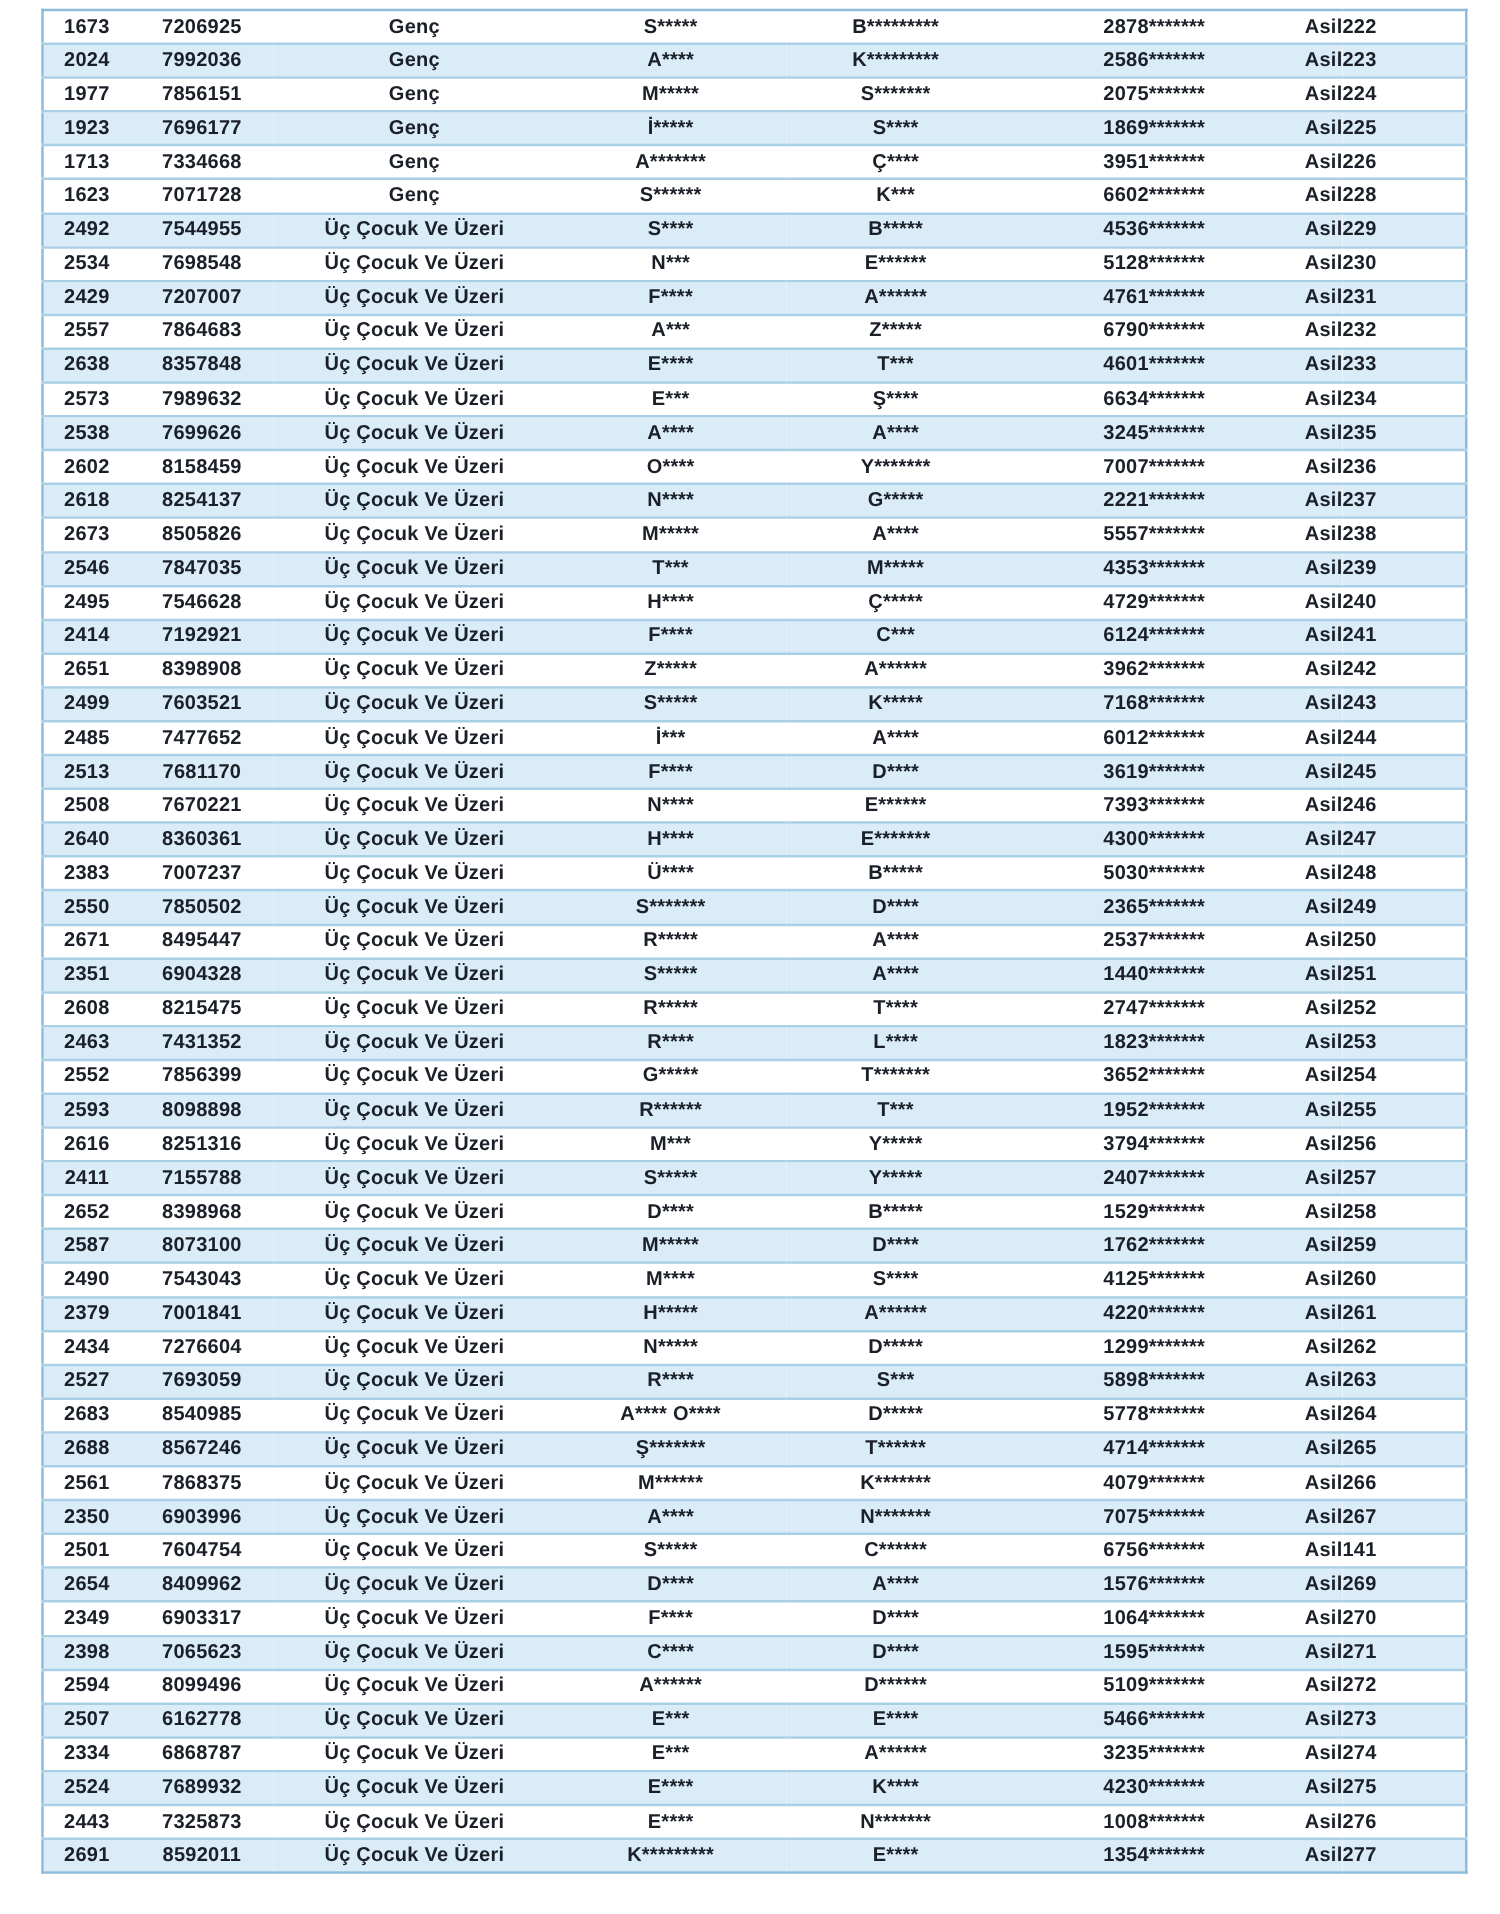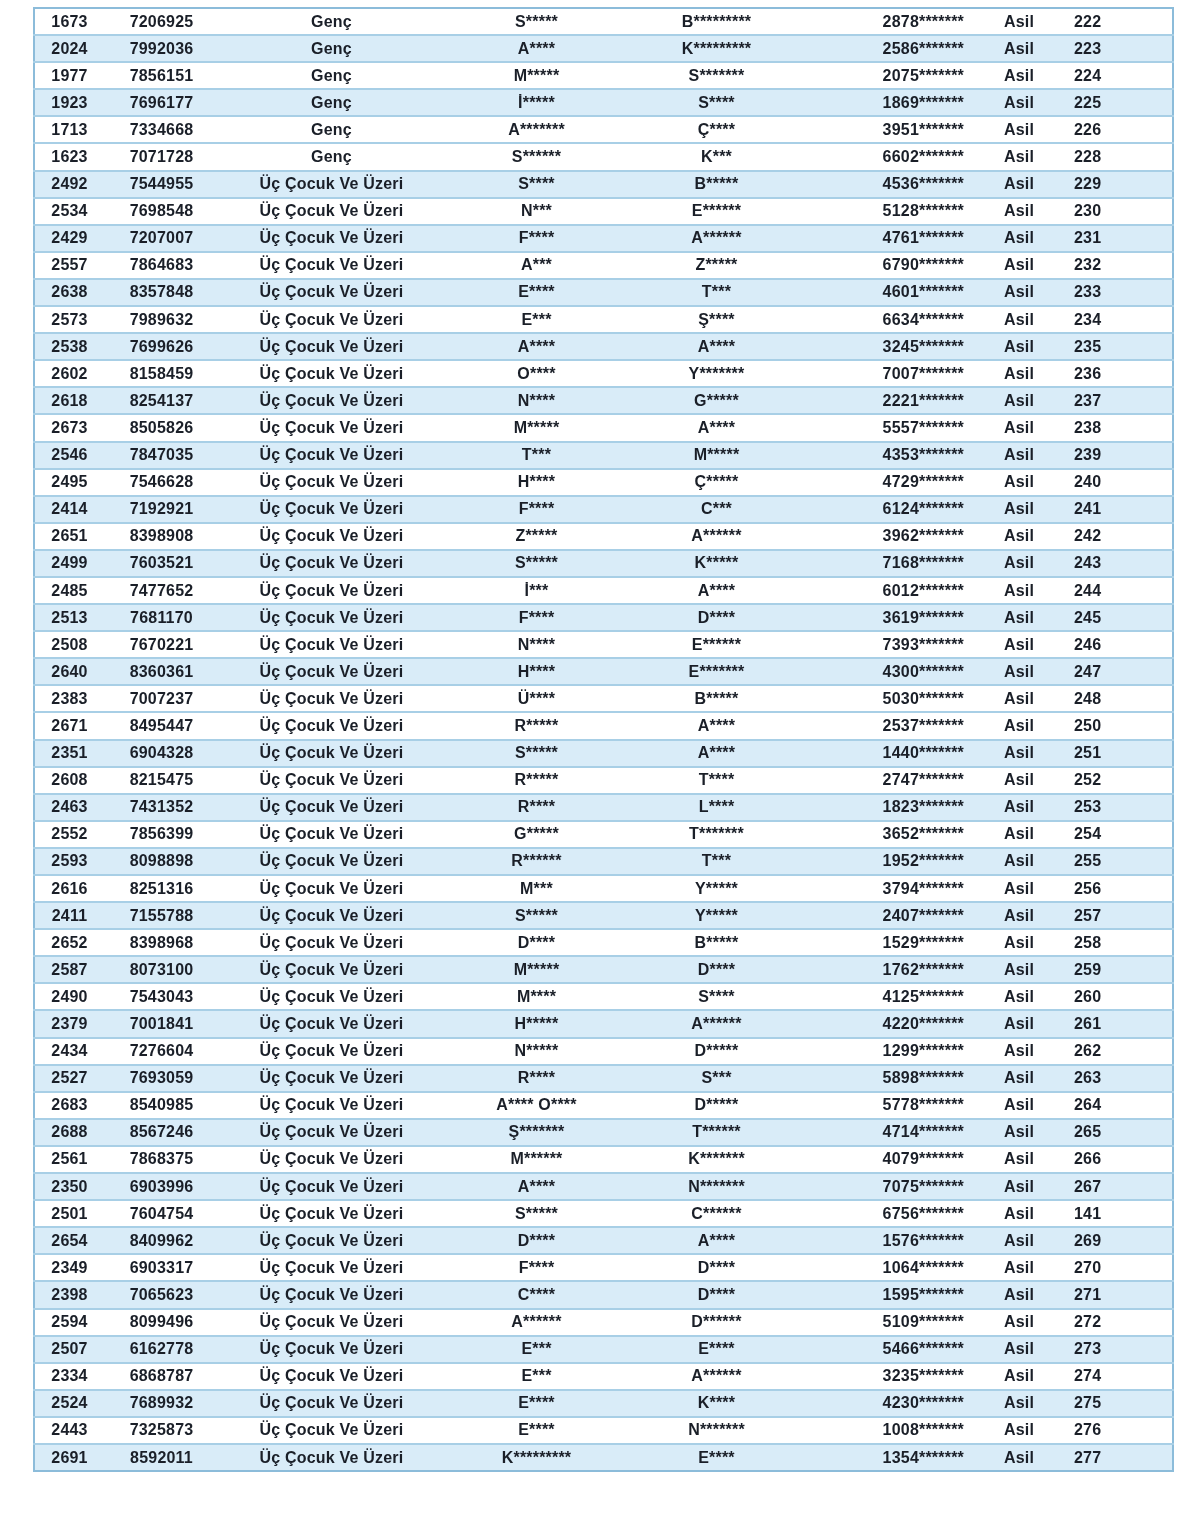--- a/index.html
+++ b/index.html
@@ -35,21 +35,21 @@
     padding: 0;
     border-top: 2px solid #a8cfe6;
     white-space: nowrap;
     overflow: hidden;
     vertical-align: middle;
   }
   table.results tr:first-child td { border-top: none; }
   table.results tr.striped td { background: #d9ecf8; }
   td.c-center { text-align: center; }
   td.c-tc   { text-align: right; padding-left: 10px; }
-  td.c-stat { text-align: center; padding-left: 5px; }
+  td.c-stat { text-align: right; padding-left: 5px; }
   td.c-seq  { text-align: left; padding-left: 19px; margin-left: 44px; }
 </style>
 </head>
 <body>
 
 <div class="page">
   <table class="results">
     <colgroup>
       <col style="width:70px">
       <col style="width:115px">
@@ -314,20 +314,30 @@
         <tr>
           <td class="c-center">2383</td>
           <td class="c-center">7007237</td>
           <td class="c-center">Üç Çocuk Ve Üzeri</td>
           <td class="c-center">Ü****</td>
           <td class="c-center">B*****</td>
           <td class="c-tc">5030*******</td>
           <td class="c-stat">Asil</td>
           <td class="c-seq">248</td>
         </tr>
+        <tr class="striped">
+          <td class="c-center">2550</td>
+          <td class="c-center">7850502</td>
+          <td class="c-center">Üç Çocuk Ve Üzeri</td>
+          <td class="c-center">S*******</td>
+          <td class="c-center">D****</td>
+          <td class="c-tc">2365*******</td>
+          <td class="c-stat">Asil</td>
+          <td class="c-seq">249</td>
+        </tr>
         <tr>
           <td class="c-center">2671</td>
           <td class="c-center">8495447</td>
           <td class="c-center">Üç Çocuk Ve Üzeri</td>
           <td class="c-center">R*****</td>
           <td class="c-center">A****</td>
           <td class="c-tc">2537*******</td>
           <td class="c-stat">Asil</td>
           <td class="c-seq">250</td>
         </tr>

